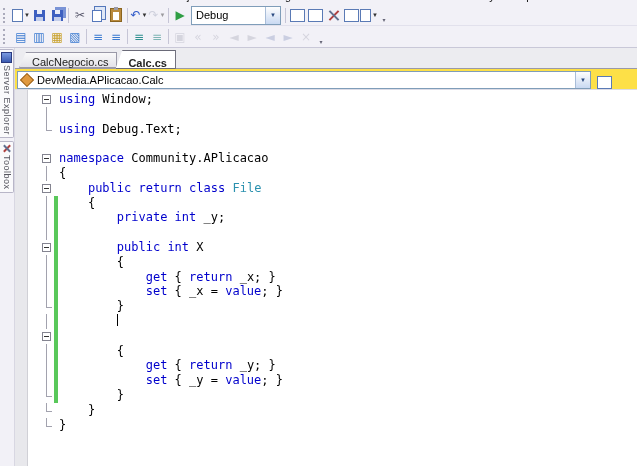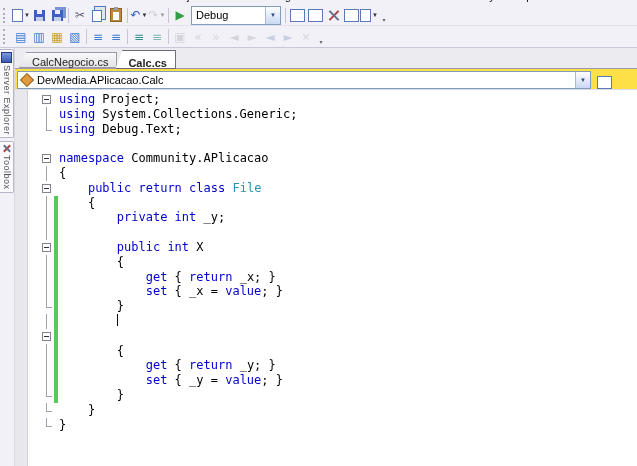--- a/index.html
+++ b/index.html
@@ -239,22 +239,22 @@
         <span style="flex:1">DevMedia.APlicacao.Calc</span>
         <span class="ddbtn">▼</span>
       </div>
       <div id="membercombo">
         <span class="win"><span class="winh" style="background:#c8a028"></span></span>
       </div>
     </div>
     <div id="editor">
       <div id="indmargin"></div>
       <div id="codewrap">
-          <div class="code-line"><span class="fold"><span class="fbox"></span></span><span class="ctext"><span class="k">using</span><span class="p"> Project;</span></span></div>
-          <div class="code-line"><span class="fold"><span class="fline"></span></span><span class="ctext"><span class="k">using</span><span class="p"> System.Collections.Generic;</span></span></div>
+          <div class="code-line"><span class="fold"><span class="fbox"></span></span><span class="ctext"><span class="k">using</span><span class="p"> Window;</span></span></div>
+          <div class="code-line"><span class="fold"><span class="fline"></span></span></div>
           <div class="code-line"><span class="fold"><span class="fendv"></span><span class="fendh"></span></span><span class="ctext"><span class="k">using</span><span class="p"> Debug.Text;</span></span></div>
           <div class="code-line"><span class="fold"></span><span class="ctext"></span></div>
           <div class="code-line"><span class="fold"><span class="fbox"></span></span><span class="ctext"><span class="k">namespace</span><span class="p"> Community.APlicacao</span></span></div>
           <div class="code-line"><span class="fold"><span class="fline"></span></span><span class="ctext"><span class="p">{</span></span></div>
           <div class="code-line"><span class="fold"><span class="fbox"></span></span><span class="ctext"><span class="p">    </span><span class="k">public</span><span class="p"> </span><span class="k">return</span><span class="p"> </span><span class="k">class</span><span class="p"> </span><span class="t">File</span></span></div>
           <div class="code-line"><span class="fold"><span class="fline"></span></span><span class="chgbar"></span><span class="ctext"><span class="p">    {</span></span></div>
           <div class="code-line"><span class="fold"><span class="fline"></span></span><span class="chgbar"></span><span class="ctext"><span class="p">        </span><span class="k">private</span><span class="p"> </span><span class="k">int</span><span class="p"> _y;</span></span></div>
           <div class="code-line"><span class="fold"><span class="fline"></span></span><span class="chgbar"></span><span class="ctext"></span></div>
           <div class="code-line"><span class="fold"><span class="fbox"></span></span><span class="chgbar"></span><span class="ctext"><span class="p">        </span><span class="k">public</span><span class="p"> </span><span class="k">int</span><span class="p"> X</span></span></div>
           <div class="code-line"><span class="fold"><span class="fline"></span></span><span class="chgbar"></span><span class="ctext"><span class="p">        {</span></span></div>

